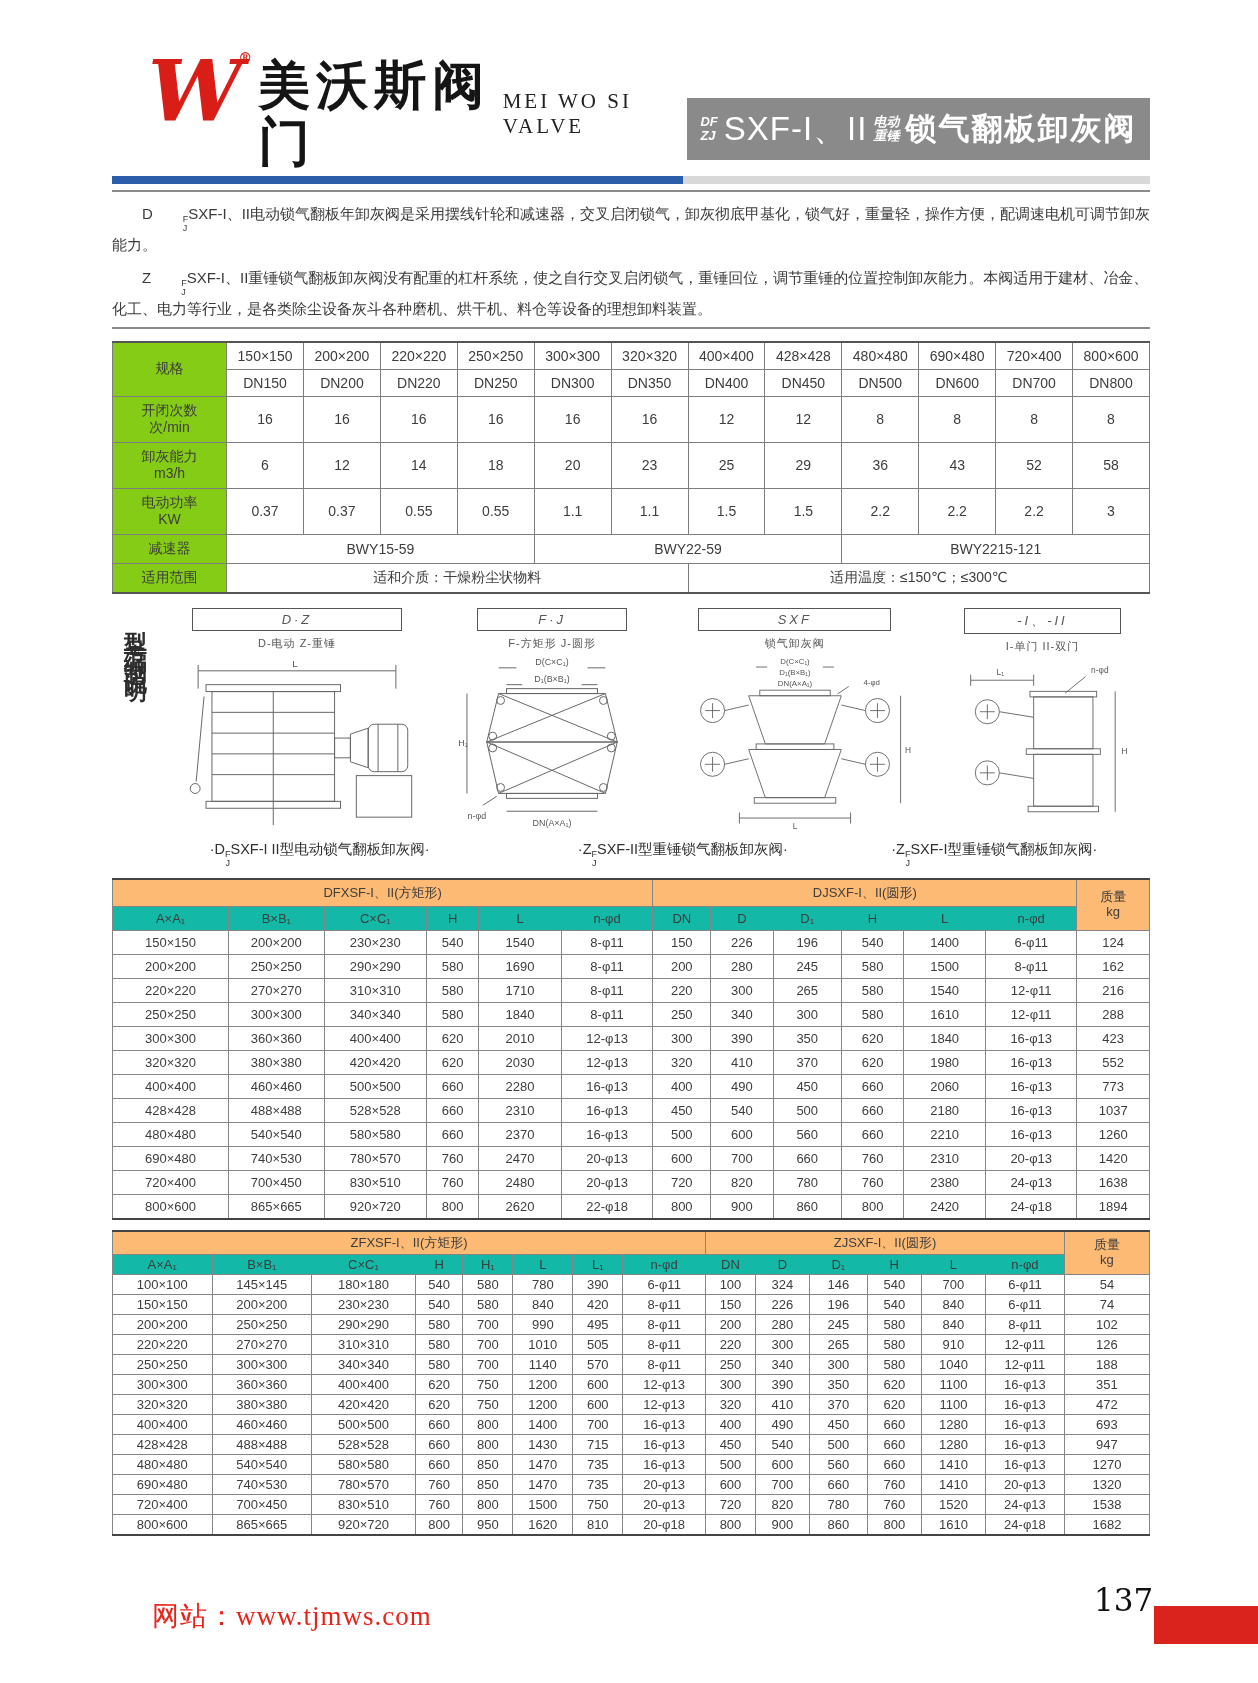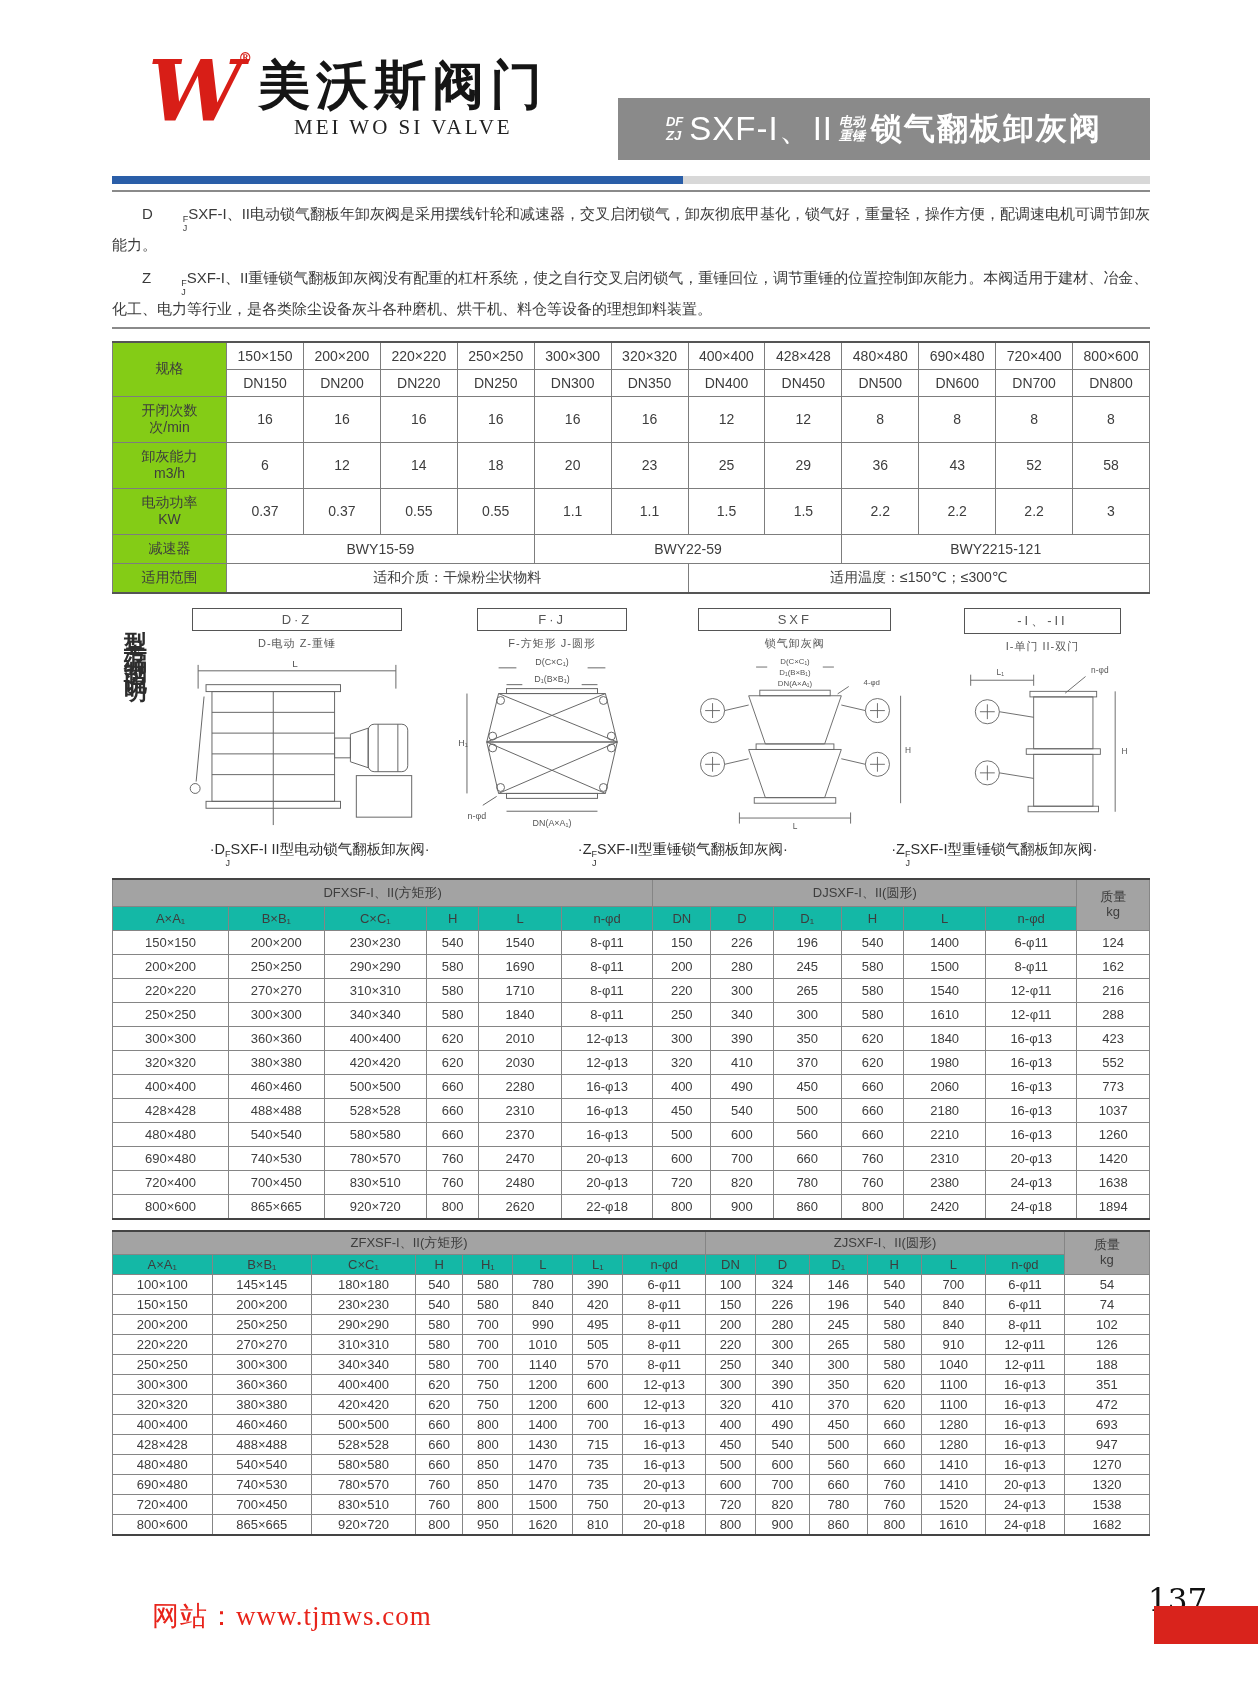--- a/index.html
+++ b/index.html
@@ -6,21 +6,21 @@
   .page{position:relative;width:1258px;height:1683px;background:#fff;overflow:hidden;
         font-family:"Liberation Sans","DejaVu Sans",sans-serif;color:#333;}
   .content{margin:0 108px 0 112px;}
 
   
   .header{display:flex;align-items:flex-start;margin-top:52px;height:116px;}
   .logo{display:flex;align-items:flex-start;gap:10px;margin-left:36px;}
   .logo-w{font-family:"DejaVu Serif",serif;font-style:italic;font-weight:bold;
           font-size:84px;line-height:0.95;color:#d81e17;letter-spacing:-4px;}
   .logo-reg{font-size:14px;color:#d81e17;vertical-align:top;}
-  .brand{display:flex;flex-direction:column;align-items:center;margin-top:4px;text-align:right;}
+  .brand{display:flex;flex-direction:row;align-items:center;margin-top:4px;}
   .brand-cn{font-family:"DejaVu Serif","Liberation Serif",serif;font-weight:bold;
             font-size:52px;line-height:1.1;color:#151515;letter-spacing:6px;}
   .brand-en{font-family:"Liberation Serif",serif;font-size:21px;letter-spacing:3px;color:#222;margin-top:2px;}
   .banner{margin-left:auto;width:532px;height:62px;background:#8a8a8a;color:#fff;
           display:flex;align-items:center;justify-content:center;gap:6px;margin-top:46px;}
   .stack{display:inline-flex;flex-direction:column;font-size:13px;line-height:1.1;text-align:left;font-weight:bold;}
   .banner-model{font-size:33px;letter-spacing:1px;}
   .banner-title{font-size:31px;font-weight:bold;letter-spacing:2px;}
   .accent-bar{display:flex;height:8px;margin-top:8px;}
   .accent-blue{width:55%;background:#2a5ea8;}
@@ -45,42 +45,42 @@
   table.perf .two div{line-height:1.25;}
 
   
   .legend{display:flex;margin-top:14px;}
   .vtitle{writing-mode:vertical-rl;text-orientation:upright;font-size:23px;font-weight:bold;
           color:#2d2d2d;letter-spacing:10px;width:40px;flex:0 0 40px;margin-top:4px;}
   .diagrams{flex:1;display:flex;justify-content:space-between;}
   .dgroup{display:flex;flex-direction:column;align-items:center;}
   .dg1{width:290px;} .dg2{width:205px;} .dg3{width:265px;} .dg4{width:215px;}
   .dbox{border:1.5px solid #555;color:#555;font-size:13px;letter-spacing:3px;
-        width:72%;text-align:center;padding:3px 0;}
+        width:72%;text-align:center;padding:3px 0;font-style:italic;}
   .dnote{font-size:11px;color:#555;margin-top:5px;letter-spacing:1px;}
   .dsvg{margin-top:4px;}
   .captions{display:flex;margin-top:6px;}
   .cap{font-size:14.5px;color:#2f2f2f;text-align:center;}
   .cap1{flex:0 0 40%;} .cap2{flex:0 0 30%;} .cap3{flex:0 0 30%;}
 
   
   .dims-title{margin-top:12px;}
   table.dim{width:100%;border-collapse:collapse;table-layout:fixed;margin-top:10px;
             border-top:2px solid #444;border-bottom:2px solid #444;}
   table.dim th,table.dim td{border:1px solid #858585;text-align:center;font-size:13px;
             color:#3d3d3d;font-weight:normal;padding:4px 1px;}
-  table.dim .gh{background:#a3a3a3;}
+  table.dim .gh{background:#fdba74;}
   table.dim .ch{background:#14b8a6;}
   table.dim2 th,table.dim2 td{padding:2px 1px;}
   table.dim .two div{line-height:1.15;}
 
   
   .site{position:absolute;left:152px;top:1598px;color:#e8231a;font-size:27px;
         font-family:"Liberation Serif",serif;letter-spacing:1px;}
-  .pageno{position:absolute;left:1148px;top:1582px;color:#111;font-size:31px;
+  .pageno{position:absolute;left:1094px;top:1582px;color:#111;font-size:31px;
           font-family:"DejaVu Serif",serif;}
   .red-block{position:absolute;right:0;top:1606px;width:104px;height:38px;background:#d9231c;}
 
   svg text{font-family:"Liberation Sans","DejaVu Sans",sans-serif;}
 </style>
 </head>
 <body>
 
 <div class="page">
   <div class="content">

